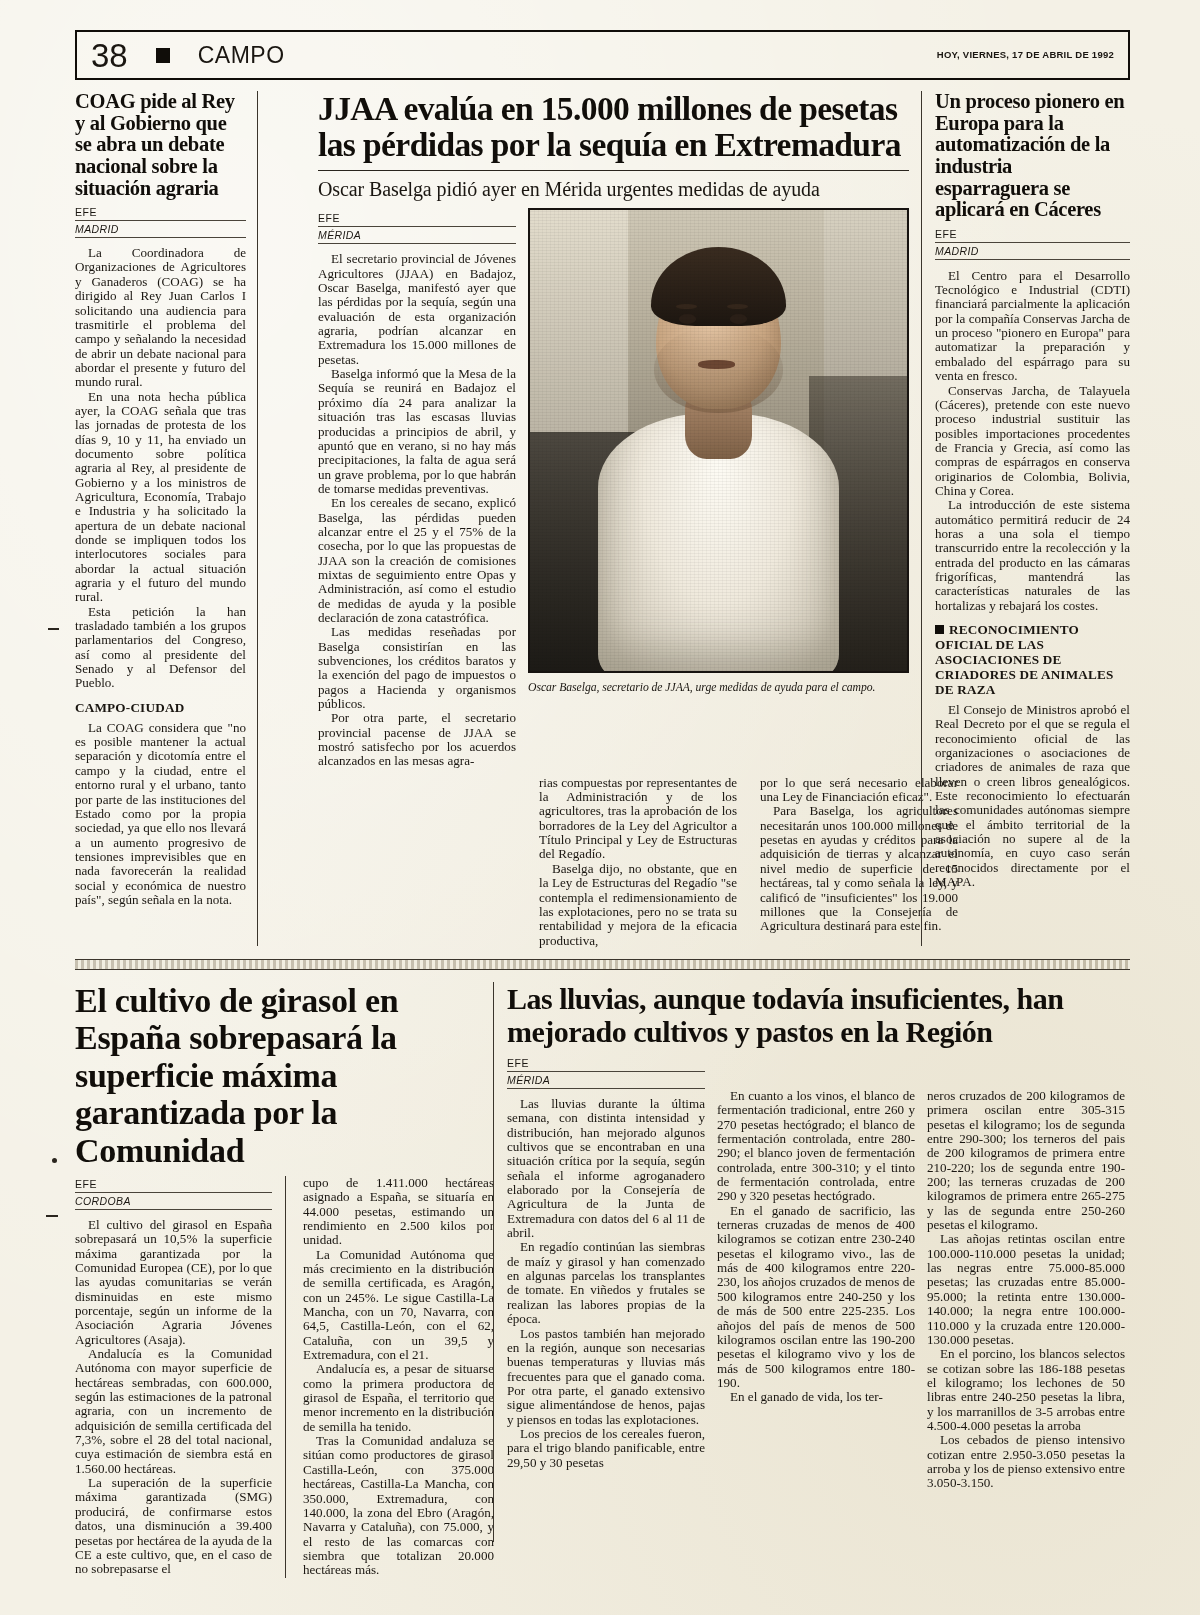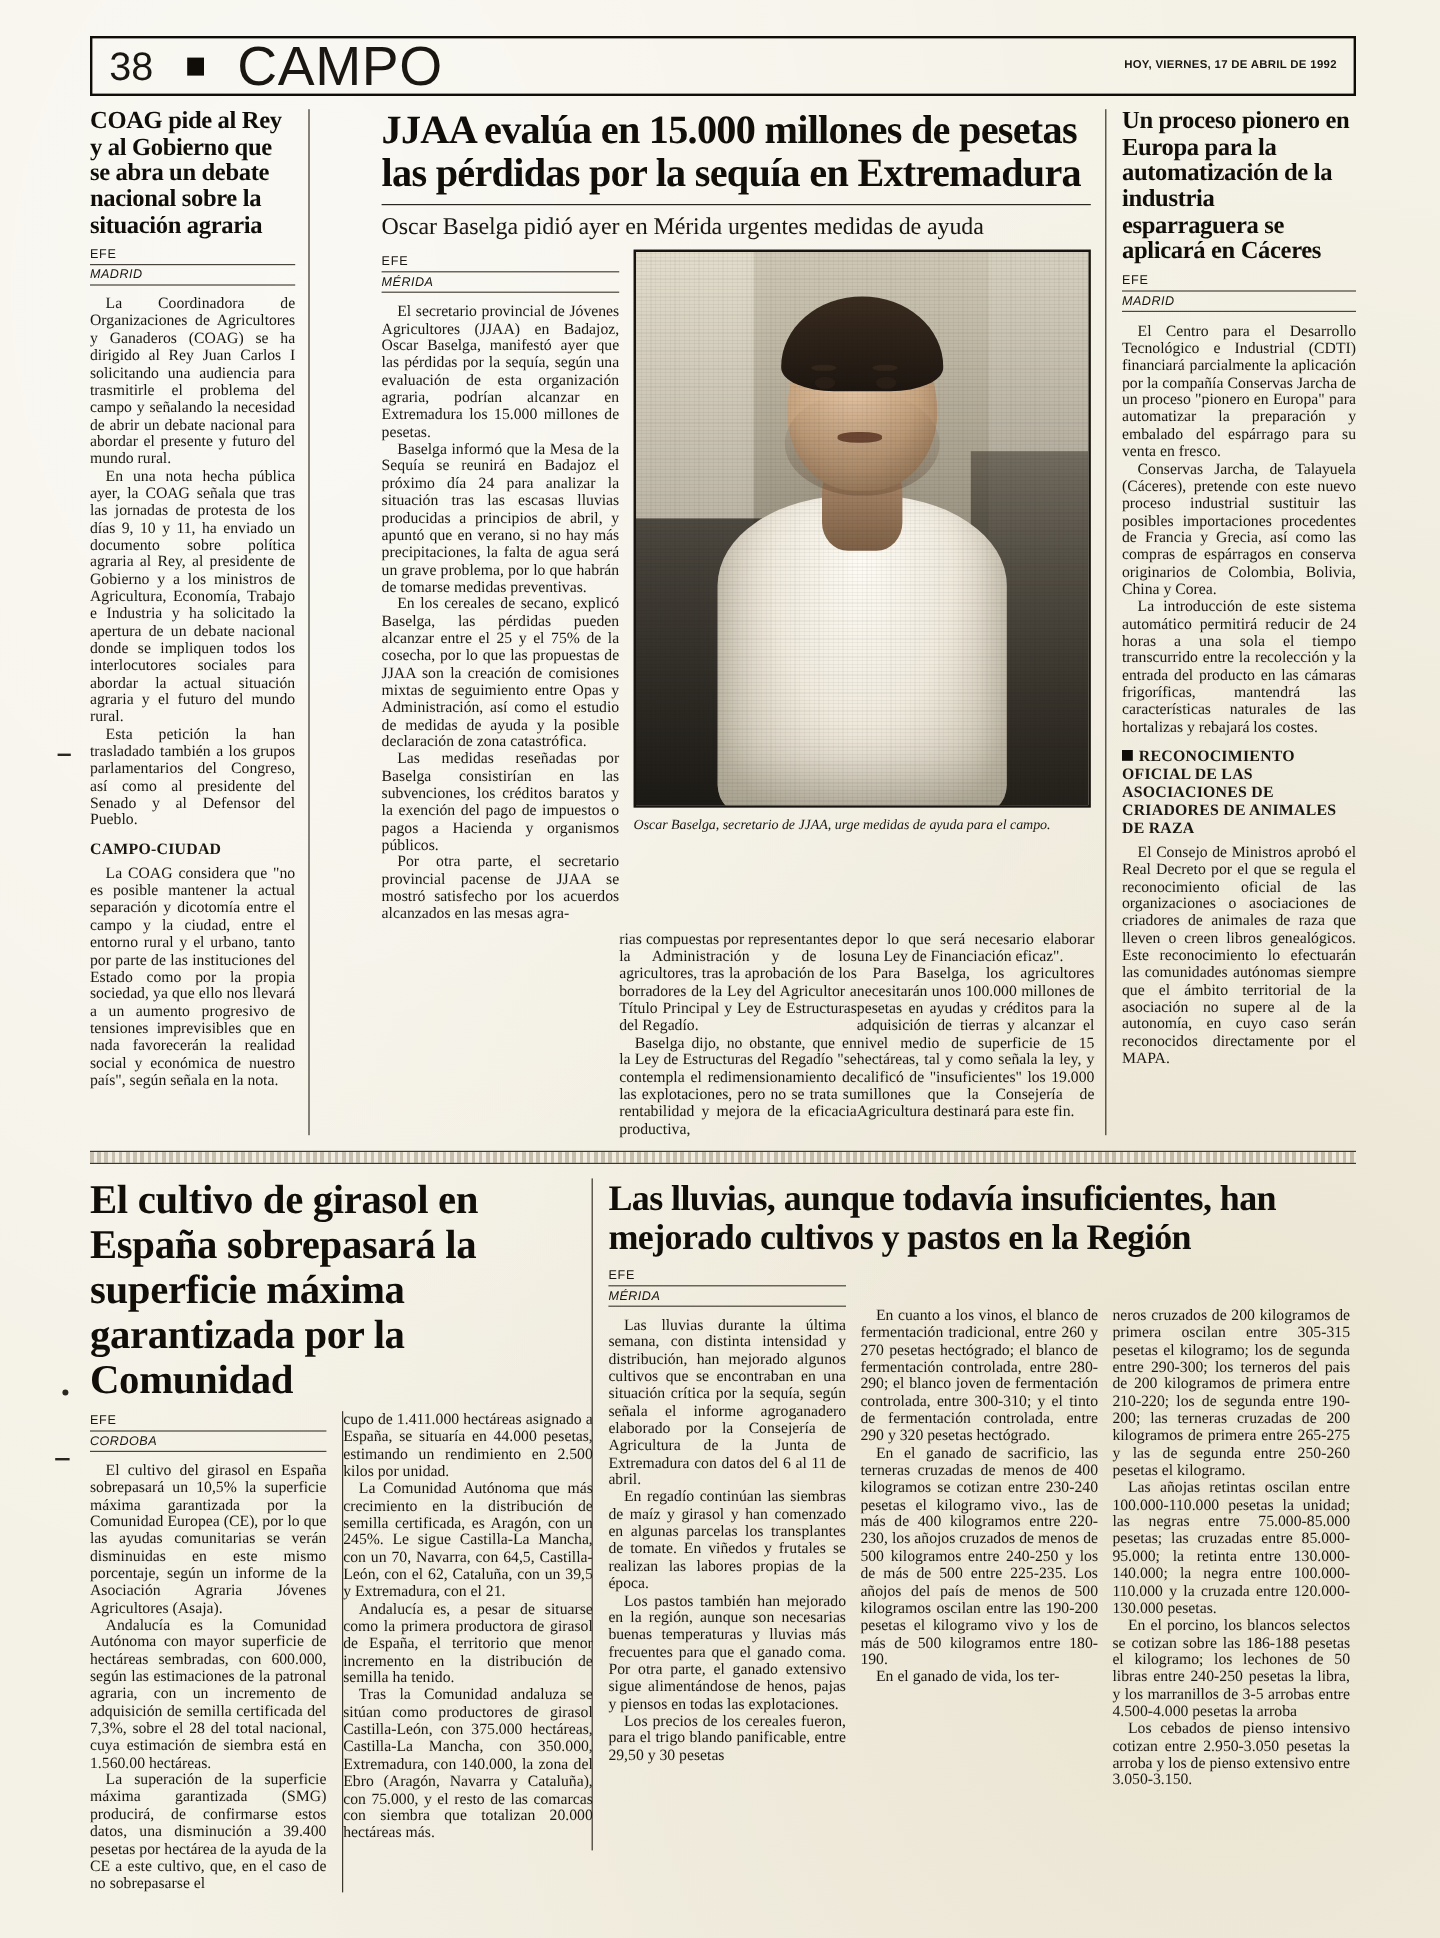--- a/index.html
+++ b/index.html
@@ -59,21 +59,21 @@
     line-height: 1;
   }
   .sq-mark {
     width: 14px;
     height: 15px;
     background: #100d09;
     display: inline-block;
   }
   .section-name {
     font-family: "Liberation Sans", sans-serif;
-    font-size: 46px;
+    font-size: 23px;
     font-weight: 400;
     letter-spacing: 0.5px;
     line-height: 1;
   }
   .masthead-date {
     margin-left: auto;
     font-family: "Liberation Sans", sans-serif;
     font-size: 9.5px;
     letter-spacing: 0.25px;
     font-weight: 700;
@@ -287,21 +287,21 @@
     line-height: 13px;
     margin-top: 5px;
     padding-top: 3px;
     letter-spacing: -0.05px;
   }
 
   
   .center-lower {
     margin-top: 7px;
     display: flex;
-    gap: 0;
+    gap: 23px;
   }
   .center-lower .cl {
     width: 198px;
     flex: 0 0 198px;
   }
 
   
   .sep-band {
     margin-top: 13px;
     height: 9px;
@@ -468,21 +468,21 @@
             <div class="byline-wrap" style="margin-top:2px;">
               <div class="agency">EFE</div>
               <div class="dateline">CORDOBA</div>
             </div>
             <div class="body" style="margin-top:8px;">
               <p>El cultivo del girasol en España sobrepasará un 10,5% la superficie máxima garantizada por la Comunidad Europea (CE), por lo que las ayudas comunitarias se verán disminuidas en este mismo porcentaje, según un informe de la Asociación Agraria Jóvenes Agricultores (Asaja).</p>
               <p>Andalucía es la Comunidad Autónoma con mayor superficie de  hectáreas sembradas, con 600.000, según las estimaciones de la  patronal agraria, con un incremento de adquisición de semilla  certificada del 7,3%, sobre el 28 del total nacional, cuya estimación de siembra está en 1.560.00 hectáreas.</p>
               <p>La superación de la superficie máxima garantizada (SMG) producirá, de confirmarse estos datos, una disminución a 39.400 pesetas por hectárea de la ayuda de la CE a este cultivo, que, en el caso de no sobrepasarse el</p>
             </div>
           </div>
-          <div class="body vline" style="padding-left:0;box-sizing:border-box;width:209px;flex:0 0 209px;">
+          <div class="body vline" style="padding-left:17px;box-sizing:border-box;width:209px;flex:0 0 209px;">
             <p class="noind">cupo de 1.411.000 hectáreas asignado a España, se situaría en 44.000 pesetas, estimando un rendimiento en 2.500 kilos por unidad.</p>
             <p>La Comunidad Autónoma que más crecimiento en la distribución de semilla certificada, es Aragón, con un 245%. Le sigue Castilla-La  Mancha, con un 70, Navarra, con 64,5, Castilla-León, con el 62,  Cataluña, con un 39,5 y Extremadura, con el 21.</p>
             <p>Andalucía es, a pesar de situarse como la primera productora de girasol de España, el territorio que menor incremento en la distribución de semilla ha tenido.</p>
             <p>Tras la Comunidad andaluza se sitúan como productores de girasol Castilla-León, con 375.000 hectáreas, Castilla-La Mancha, con 350.000, Extremadura, con 140.000, la zona del Ebro (Aragón, Navarra y Cataluña), con 75.000, y el resto de las comarcas con siembra que totalizan 20.000 hectáreas más.</p>
           </div>
         </div>
       </div>
 
       <div class="bottom-right vline">
         <h2 class="hl br-hl">Las lluvias, aunque todavía insuficientes, han mejorado cultivos y pastos en la Región</h2>

